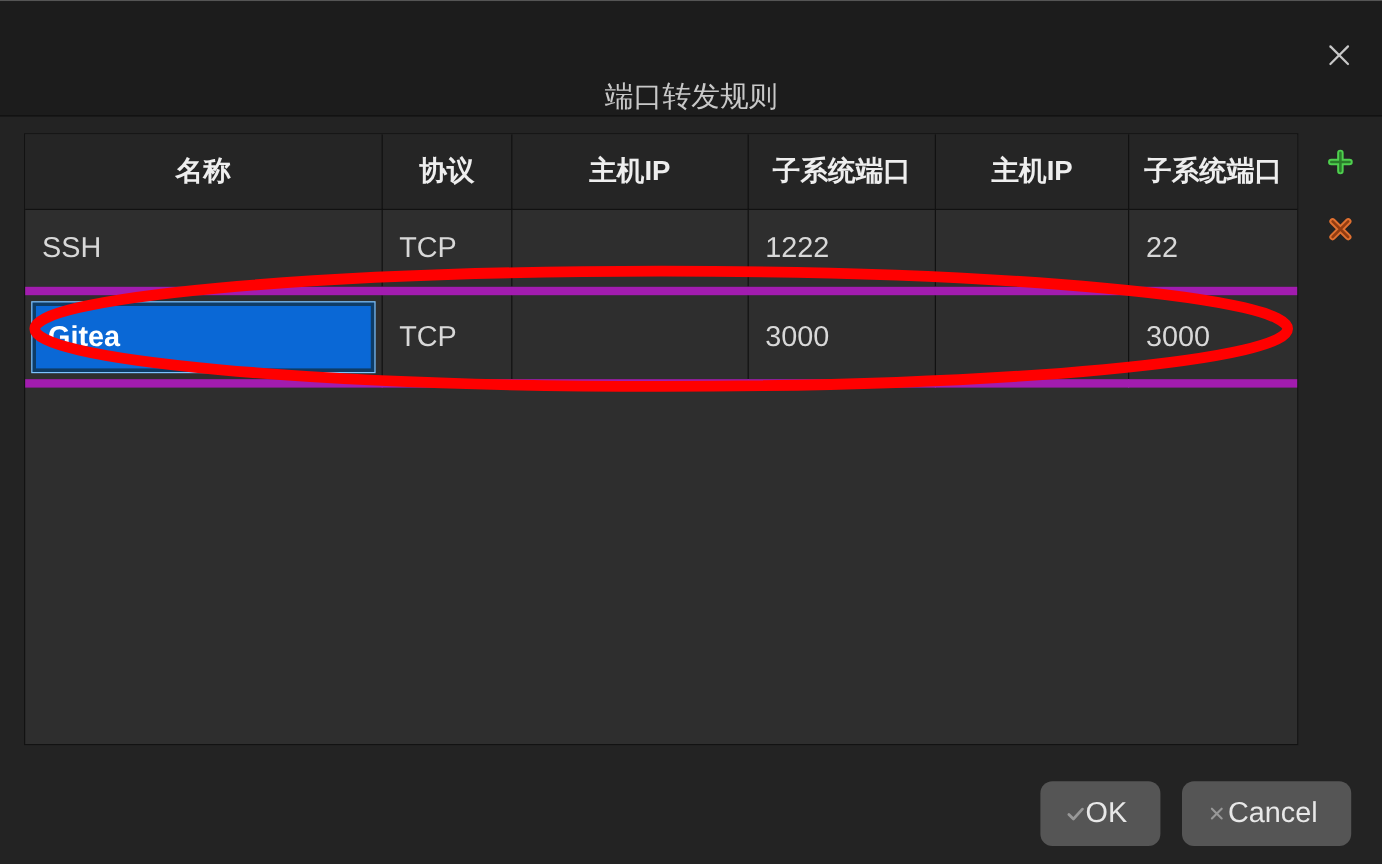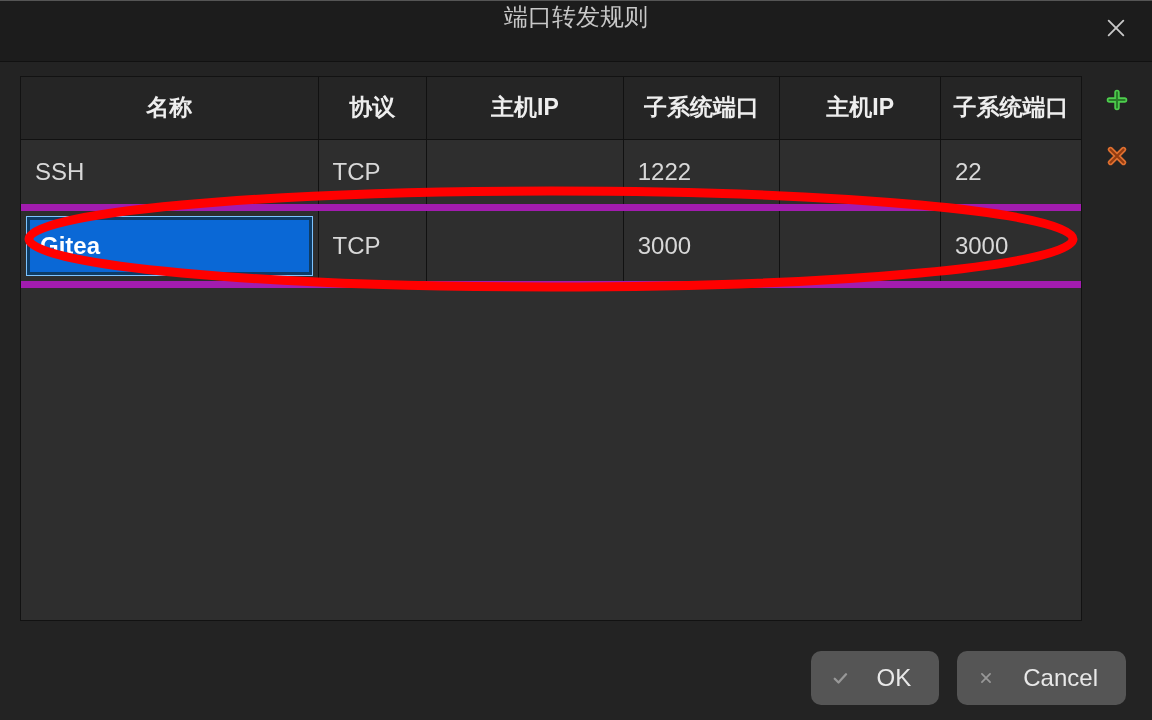--- a/index.html
+++ b/index.html
@@ -12,23 +12,23 @@
     }
     .dialog {
       width: 1152px;
       height: 720px;
       display: flex;
       flex-direction: column;
       background: #222222;
       border-top: 1px solid #555;
     }
     .titlebar {
-      height: 61px;
-      display: flex;
-      align-items: flex-start;
+      height: 96px;
+      display: flex;
+      align-items: flex-end;
       justify-content: center;
       position: relative;
       background: #1c1c1c;
       border-bottom: 1px solid #111;
     }
     .titlebar-title {
       color: #c8c8c8;
       font-size: 24px;
       font-weight: 400;
     }
@@ -130,21 +130,21 @@
     .btn {
       height: 54px;
       border: none;
       border-radius: 10px;
       background: #555555;
       color: #e8e8e8;
       font-size: 24px;
       display: inline-flex;
       align-items: center;
       justify-content: center;
-      gap: 28px;
+      gap: 0;
       cursor: pointer;
       padding: 0 28px 0 20px;
     }
     .btn .btn-ico { width: 18px; display:inline-flex; justify-content:center; opacity:.55; }
     .annotation-ellipse {
       position: absolute;
       pointer-events: none;
       z-index: 50;
       top: 0; left: 0;
     }

